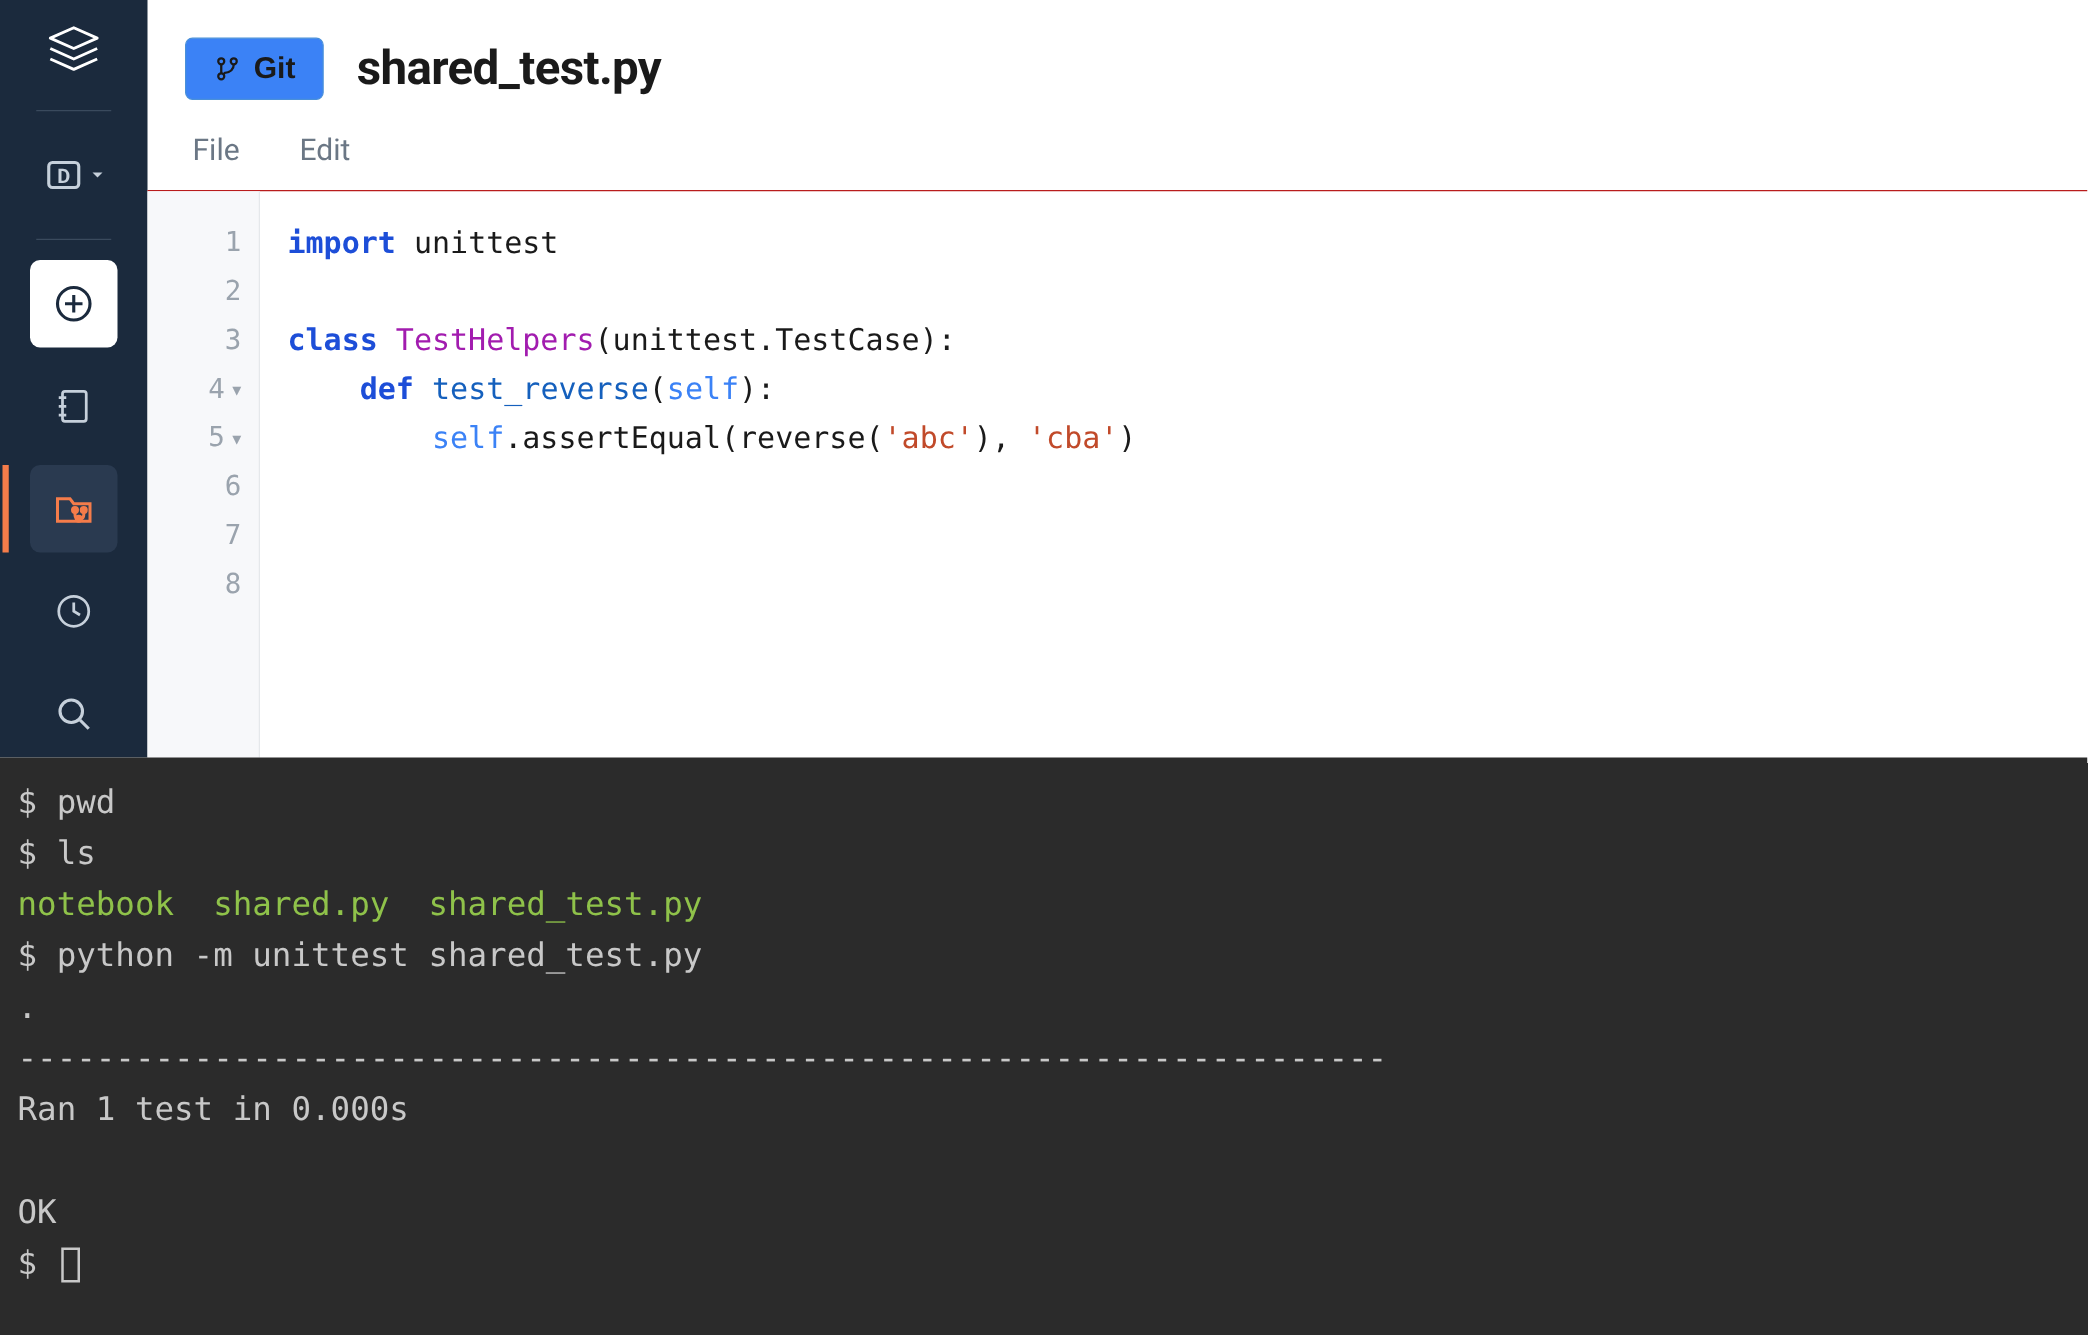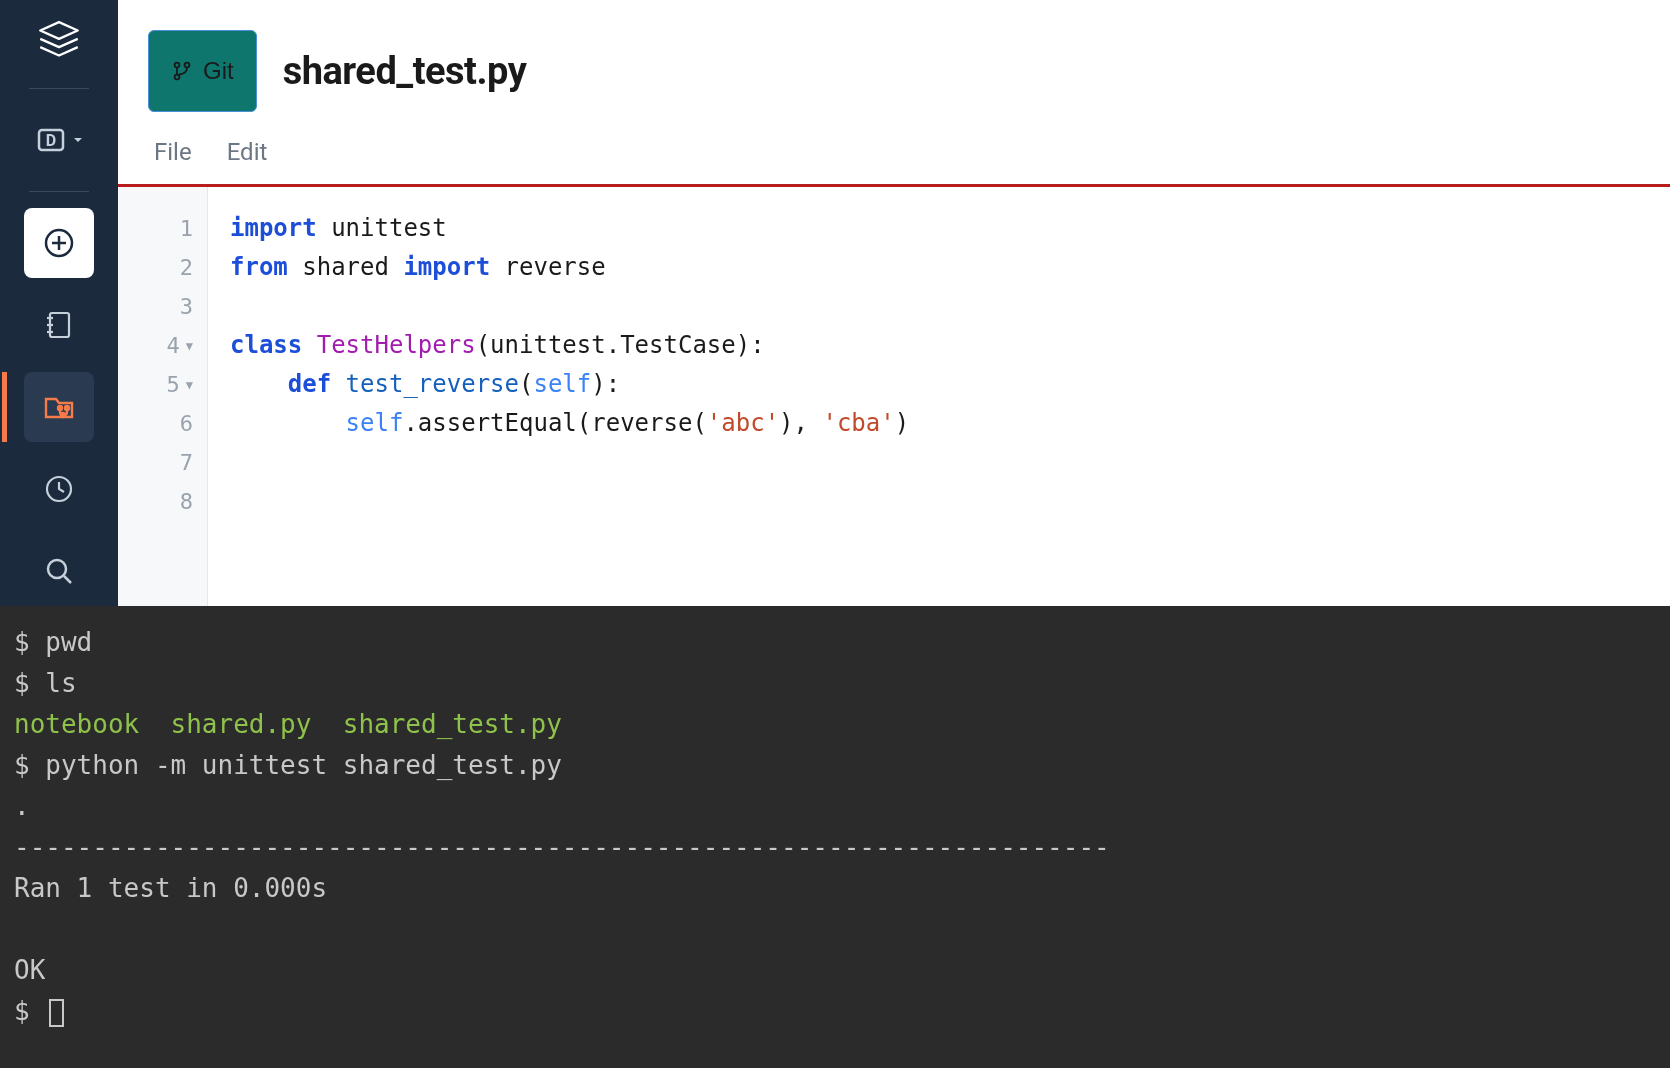--- a/index.html
+++ b/index.html
@@ -9,23 +9,23 @@
 .sidebar { width:118px; background:#1b2a3d; display:flex; flex-direction:column; align-items:center; padding-top:18px; gap:12px; }
 .logo-icon svg { width:50px; height:50px; }
 .side-item { width:70px; height:70px; display:flex; align-items:center; justify-content:center; border-radius:8px; cursor:pointer; color:#c6d0db; position:relative; }
 .side-item.active { background:#fff; color:#1b2a3d; }
 .side-item.repos { background:#2a3a50; color:#f57c4a; }
 .side-item.repos::before { content:""; position:absolute; left:-22px; top:0; bottom:0; width:5px; background:#f57c4a; }
 .side-sep { width:60px; height:1px; background:#3a4a5d; margin:4px 0; }
 .side-dd { display:flex; align-items:center; gap:5px; color:#c6d0db; }
 .main { flex:1; display:flex; flex-direction:column; }
 .header { display:flex; align-items:center; gap:26px; padding:30px 30px 18px 30px; }
-.git-btn { border:1.5px solid #4a90d9; border-radius:6px; padding:26px 22px; background:#0f766e; display:flex; align-items:center; gap:10px; font-size:24px; font-weight:400; color:#1a1a1a; cursor:pointer; }
+.git-btn { border:1.5px solid #4a90d9; border-radius:6px; padding:10px 22px; background:#3b82f6; display:flex; align-items:center; gap:10px; font-size:24px; font-weight:700; color:#1a1a1a; cursor:pointer; }
 .page-title { font-size:38px; font-weight:700; color:#1a1a1a; letter-spacing:-0.5px; }
-.menubar { display:flex; gap:35px; padding:8px 36px 18px 36px; font-size:24px; color:#6b7785; border-bottom:3px solid #b91c1c; }
+.menubar { display:flex; gap:48px; padding:8px 36px 18px 36px; font-size:24px; color:#6b7785; border-bottom:1px solid #b91c1c; }
 .menubar span { cursor:pointer; }
 .editor { flex:1; display:flex; }
 .gutter { width:90px; background:#f7f8fa; border-right:1px solid #e5e8eb; padding-top:22px; }
 .gutter-row { display:flex; justify-content:flex-end; align-items:center; padding-right:14px; height:39px; font-family:Menlo,Monaco,Consolas,monospace; font-size:22px; color:#9aa3ad; }
 .fold { font-size:12px; color:#9aa3ad; margin-left:6px; }
 .code { flex:1; padding:22px 0 0 22px; font-family:Menlo,Monaco,Consolas,monospace; font-size:24px; line-height:39px; color:#1a1a1a; }
 .code-line { height:39px; white-space:pre; }
 .kw { color:#1d4ed8; font-weight:700; }
 .cls { color:#a21caf; }
 .fn { color:#1560bd; }
@@ -140,21 +140,20 @@
             </div>
           <div class="gutter-row">
               <span>7</span>
             </div>
           <div class="gutter-row">
               <span>8</span>
             </div>
         </div>
         <div class="code">
           <div class="code-line"><span class="kw">import</span><span> unittest</span></div>
-          <div class="code-line"><span class="kw">from</span><span> shared </span><span class="kw">import</span><span> reverse</span></div>
           <div class="code-line"></div>
           <div class="code-line"><span class="kw">class</span><span class="cls"> TestHelpers</span><span>(unittest.TestCase):</span></div>
           <div class="code-line"><span>    </span><span class="kw">def</span><span class="fn"> test_reverse</span><span>(</span><span class="self">self</span><span>):</span></div>
           <div class="code-line"><span>        </span><span class="self">self</span><span>.assertEqual(reverse(</span><span class="str">'abc'</span><span>), </span><span class="str">'cba'</span><span>)</span></div>
           <div class="code-line"></div>
           <div class="code-line"></div>
         </div>
       </div>
     </div>
   </div>

